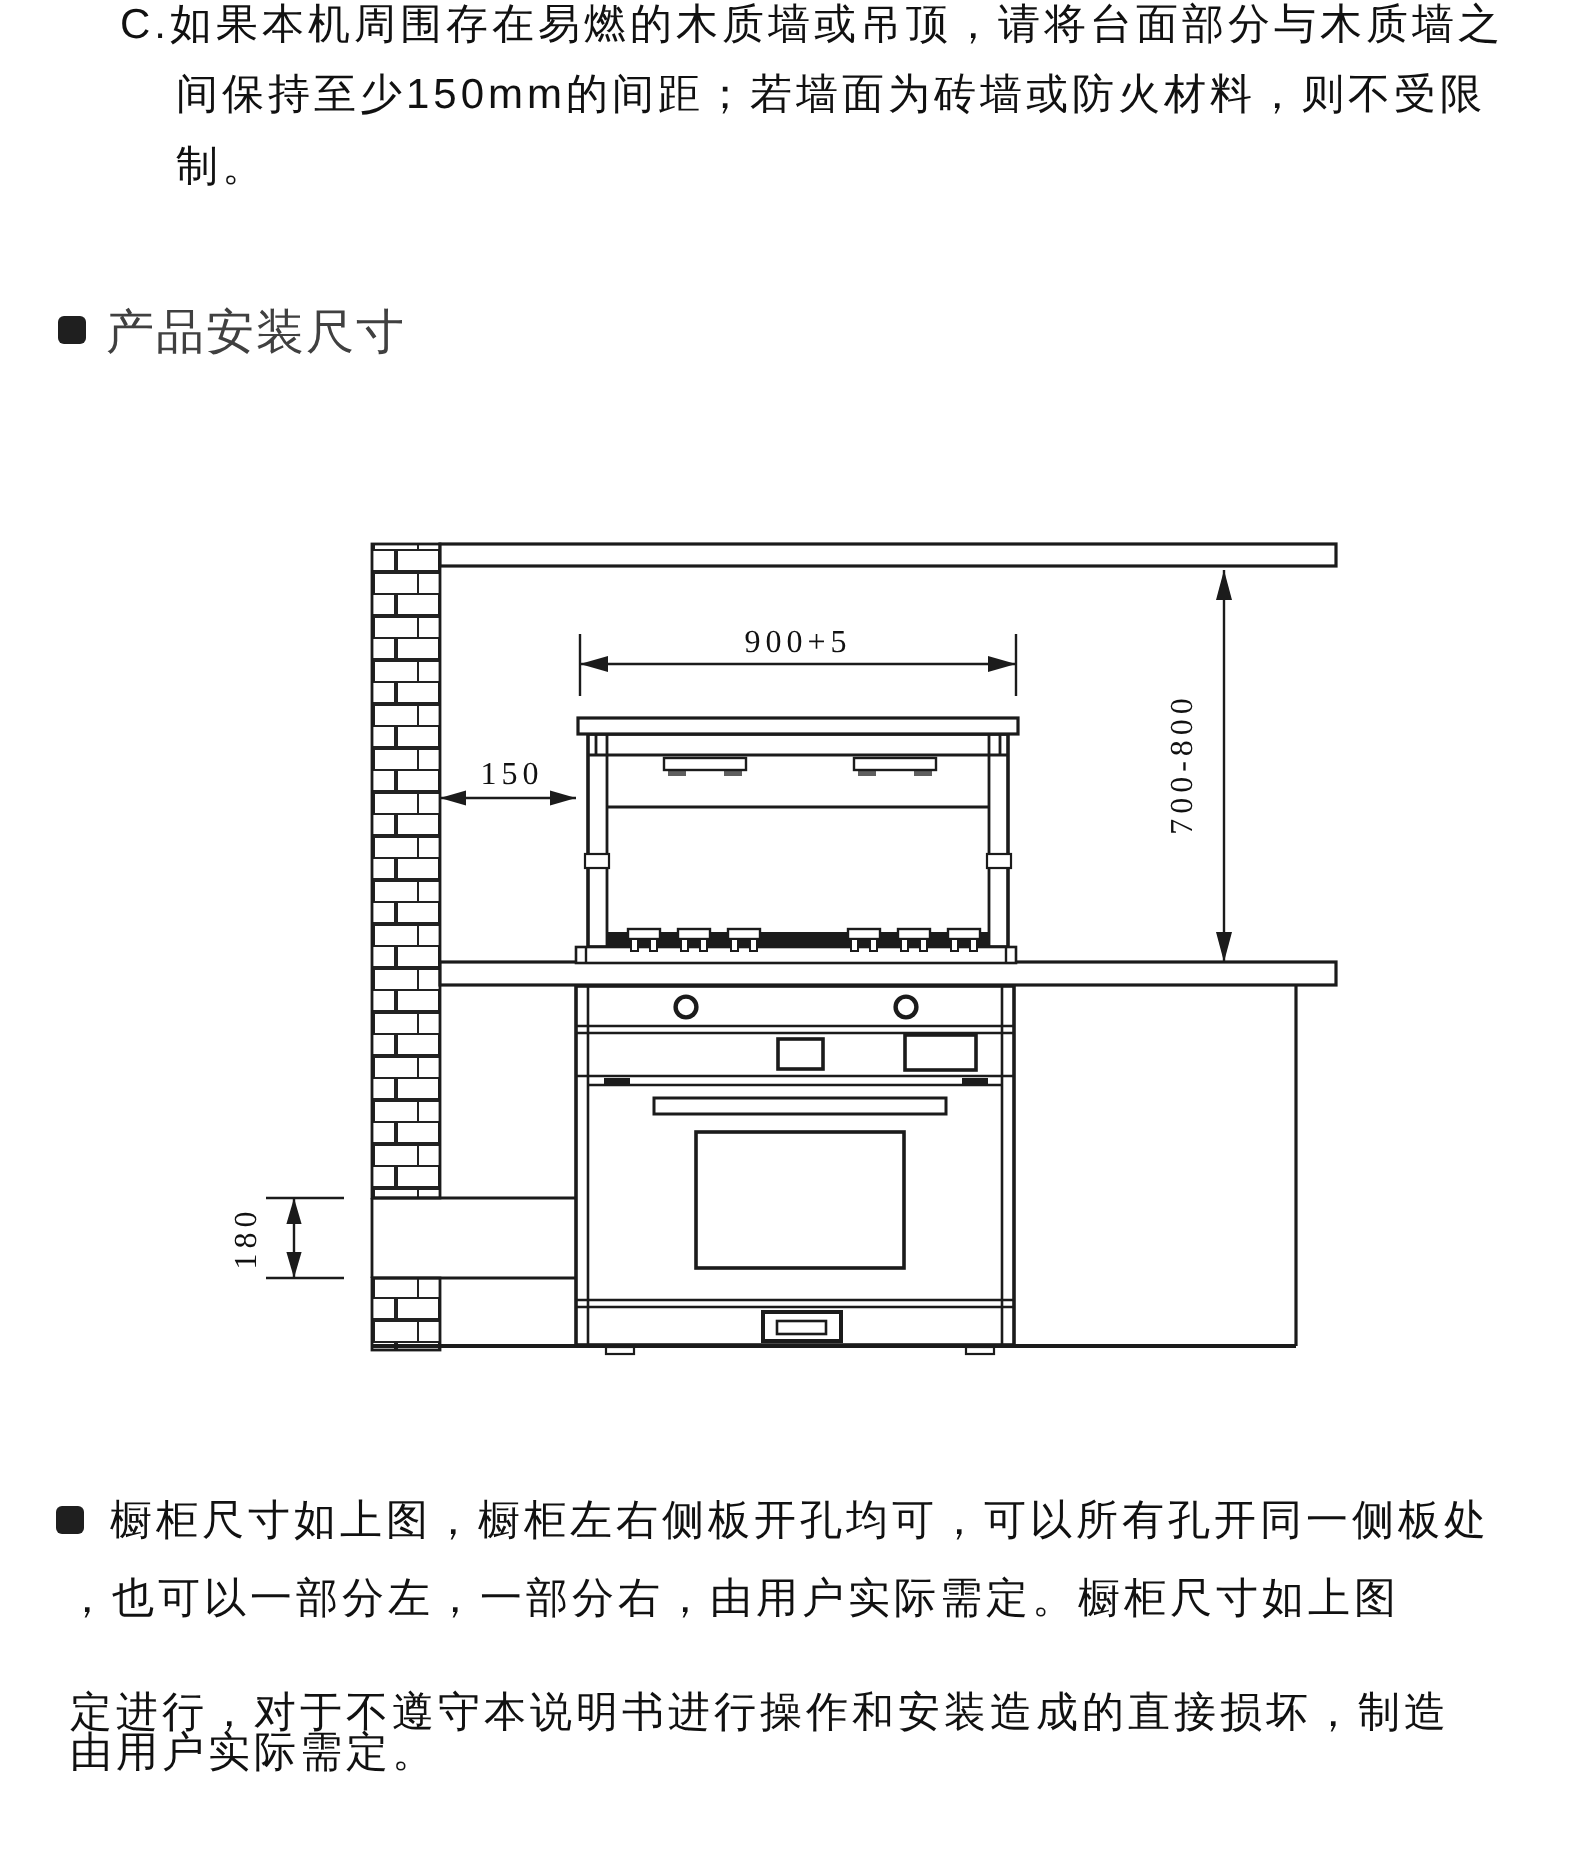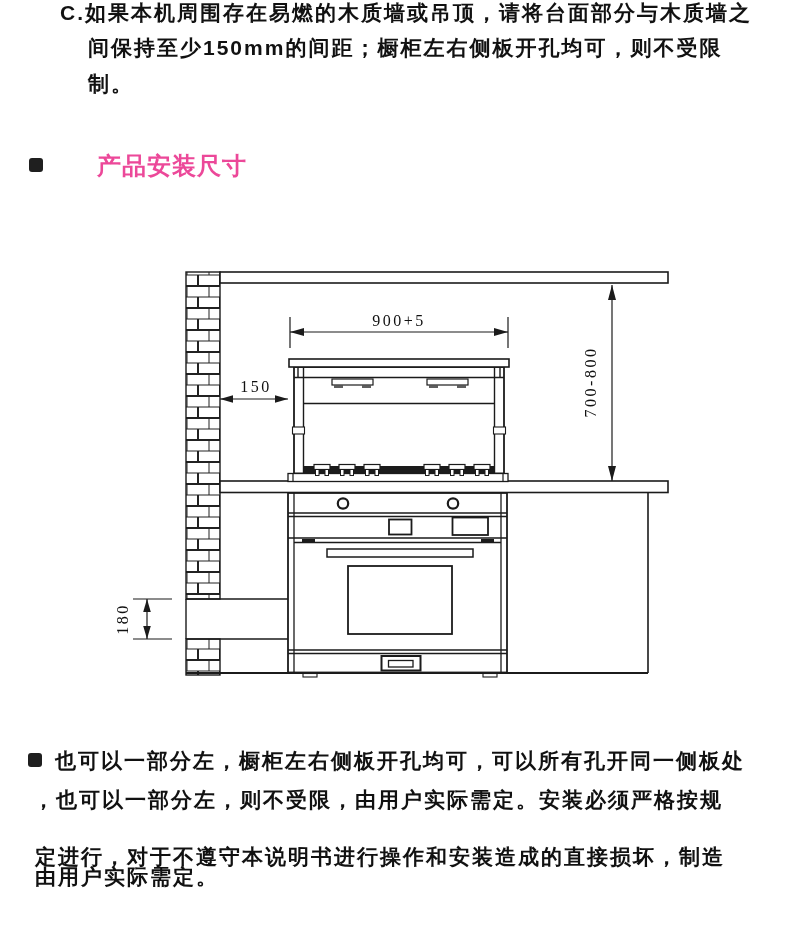--- a/index.html
+++ b/index.html
@@ -3,43 +3,43 @@
 <meta charset="utf-8">
 <style>
   html,body{margin:0;padding:0;}
   body{
     width:790px;height:936px;position:relative;background:#ffffff;
     font-family:"Liberation Sans","DejaVu Sans",sans-serif;
     overflow:hidden;
   }
   .note-line{
     position:absolute;white-space:nowrap;color:#111;
-    font-size:21px;font-weight:700;letter-spacing:2px;line-height:1.15;
+    font-size:21px;font-weight:400;letter-spacing:2px;line-height:1.15;
   }
   .bullet{
     position:absolute;width:14px;height:14px;background:#1f1f1f;border-radius:3px;
   }
   .section-title{
-    position:absolute;left:53px;top:150px;white-space:nowrap;color:#ec4899;
-    font-size:24px;font-weight:700;letter-spacing:1px;margin-left:44px;
+    position:absolute;left:53px;top:150px;white-space:nowrap;color:#404040;
+    font-size:24px;font-weight:400;letter-spacing:1px;
   }
   svg.diagram{position:absolute;left:0;top:0;}
   svg .ln{stroke:#1b1b1b;fill:none;}
   svg .fillw{fill:#ffffff;stroke:#1b1b1b;}
   svg .dark{fill:#1b1b1b;stroke:none;}
   svg .dimtxt{
     font-family:"Liberation Serif","DejaVu Serif",serif;
     font-size:16px;letter-spacing:2.5px;fill:#111;
   }
 </style>
 </head>
 <body>
 
 <div class="note-line" style="left:60px;top:1px">C.如果本机周围存在易燃的木质墙或吊顶，请将台面部分与木质墙之</div>
-<div class="note-line" style="left:88px;top:36px">间保持至少150mm的间距；橱柜左右侧板开孔均可，则不受限</div>
+<div class="note-line" style="left:88px;top:36px">间保持至少150mm的间距；若墙面为砖墙或防火材料，则不受限</div>
 <div class="note-line" style="left:88px;top:72px">制。</div>
 
 <div class="bullet" style="left:29px;top:158px"></div>
 <div class="section-title">产品安装尺寸</div>
 
 <svg class="diagram" width="790" height="936" viewBox="0 0 790 936">
   <defs>
     <pattern id="brick" width="22" height="22" patternUnits="userSpaceOnUse">
       <rect width="22" height="22" fill="#ffffff"></rect>
       <path d="M0,0.5 H22 M0,11 H22 M0,21.5 H22 M11,0 V11 M0.5,11 V22 M21.5,11 V22" stroke="#222222" stroke-width="1" fill="none"></path>
@@ -140,16 +140,16 @@
 
   <g>
     <path class="ln" stroke-width="1.2" d="M133,599 H172 M133,639 H172 M147,599 V639"></path>
     <polygon class="dark" points="147,599 143.2,612 150.8,612"></polygon>
     <polygon class="dark" points="147,639 143.2,626 150.8,626"></polygon>
     <text class="dimtxt" text-anchor="middle" x="128" y="619" transform="rotate(-90 128 619)">180</text>
   </g>
 </svg>
 
 <div class="bullet" style="left:28px;top:753px"></div>
-<div class="note-line" style="left:55px;top:749px">也可以一部分左，橱柜左右侧板开孔均可，可以所有孔开同一侧板处</div>
-<div class="note-line" style="left:33px;top:788px">，也可以一部分左，则不受限，由用户实际需定。安装必须严格按规</div>
+<div class="note-line" style="left:55px;top:749px">橱柜尺寸如上图，橱柜左右侧板开孔均可，可以所有孔开同一侧板处</div>
+<div class="note-line" style="left:33px;top:788px">，也可以一部分左，一部分右，由用户实际需定。橱柜尺寸如上图</div>
 <div class="note-line" style="left:35px;top:845px">定进行，对于不遵守本说明书进行操作和安装造成的直接损坏，制造</div>
 <div class="note-line" style="left:35px;top:865px">由用户实际需定。</div>
 
 </body></html>

